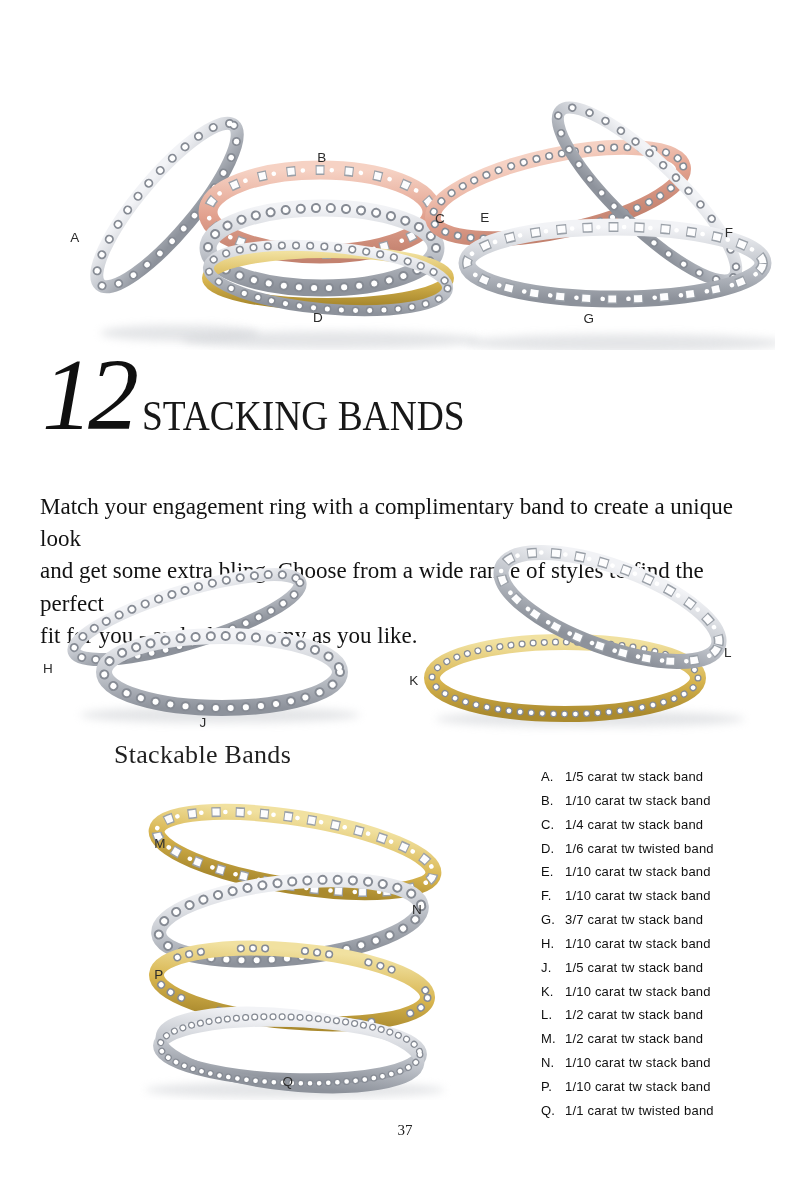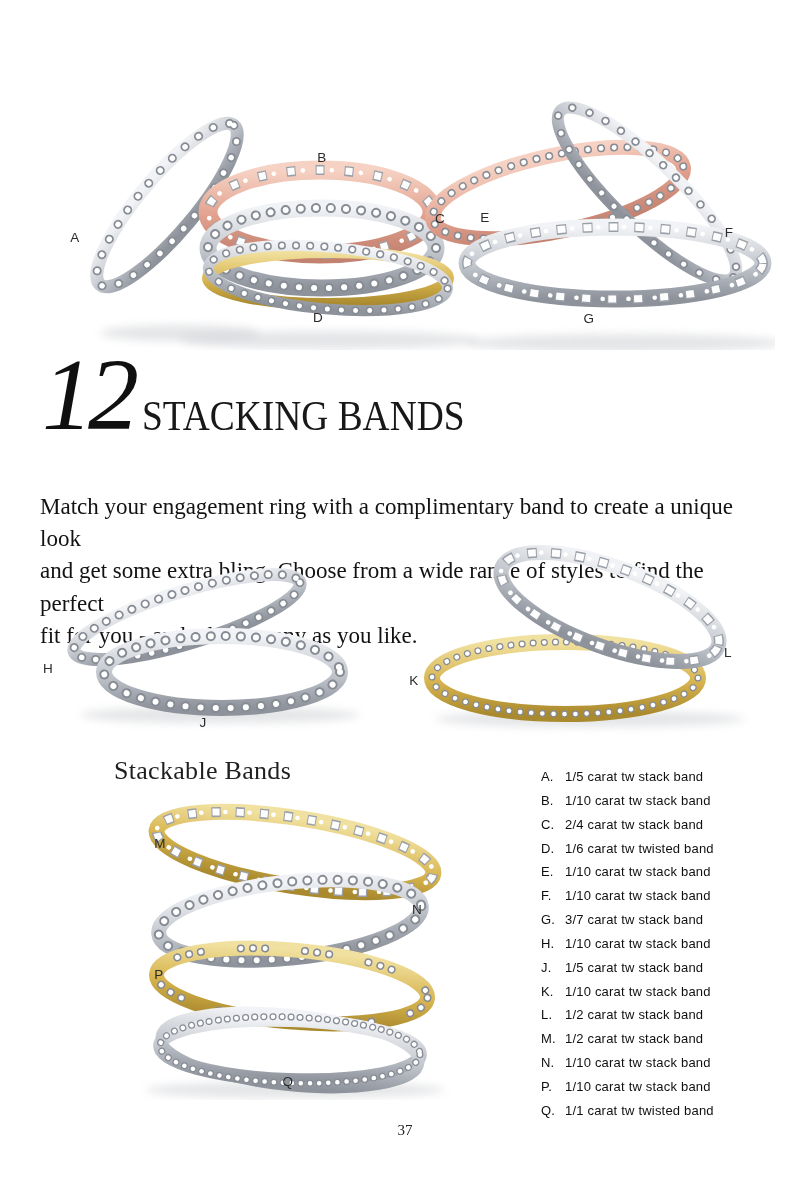--- a/index.html
+++ b/index.html
@@ -18,21 +18,21 @@
            font-size:102px;line-height:.92;letter-spacing:-5px;color:#101010;font-family:Liberation Serif, serif;}
   .headline-title{position:absolute;left:142px;top:392px;font-size:39px;
                   letter-spacing:0px;color:#181818;transform:scale(.96,1.06);
                   transform-origin:left top;white-space:nowrap;}
   .headline-suffix{position:absolute;left:463px;top:408px;font-size:24px;
                    letter-spacing:-.3px;color:#181818;white-space:nowrap;}
 
   .intro{position:absolute;left:40px;top:447px;width:724px;font-size:23px;
          line-height:1.4;white-space:pre-line;color:#121212;margin-top:44px;}
 
-  .section-title{position:absolute;left:114px;top:756px;font-size:26px;
+  .section-title{position:absolute;left:114px;top:740px;font-size:26px;
                  font-weight:400;letter-spacing:.3px;color:#1f1f1f;margin:0;}
 
   
   .legend{position:absolute;left:541px;top:769px;margin:0;padding:0;list-style:none;
           font-family:"Liberation Sans",sans-serif;font-size:13px;color:#101010;}
   .legend li{display:flex;align-items:baseline;height:23.85px;letter-spacing:.2px;}
   .legend .letter{width:24px;flex:0 0 24px;}
 
   .page-number{position:absolute;left:0;right:0;top:1122px;text-align:center;
                font-size:15px;color:#222;padding-left:10px;}
@@ -218,21 +218,21 @@
     <li>
         <span class="letter">A.</span>
         <span>1/5 carat tw stack band</span>
       </li>
     <li>
         <span class="letter">B.</span>
         <span>1/10 carat tw stack band</span>
       </li>
     <li>
         <span class="letter">C.</span>
-        <span>2/4 carat tw stack band</span>
+        <span>1/4 carat tw stack band</span>
       </li>
     <li>
         <span class="letter">D.</span>
         <span>1/6 carat tw twisted band</span>
       </li>
     <li>
         <span class="letter">E.</span>
         <span>1/10 carat tw stack band</span>
       </li>
     <li>

